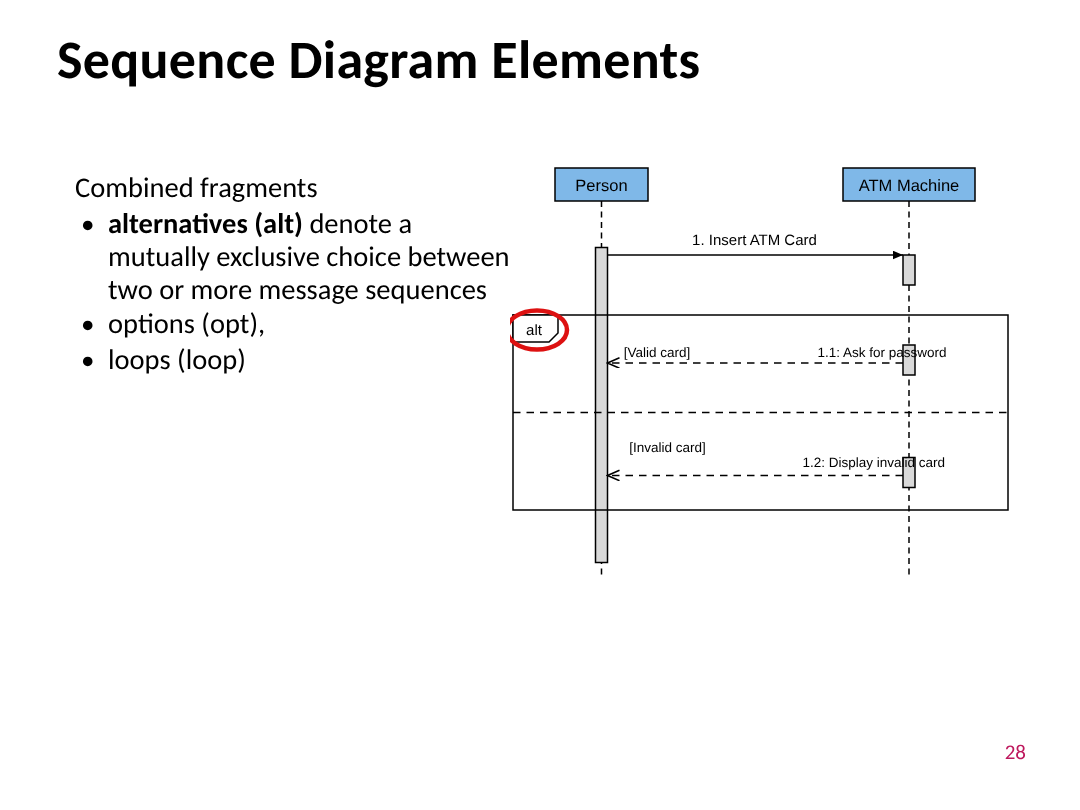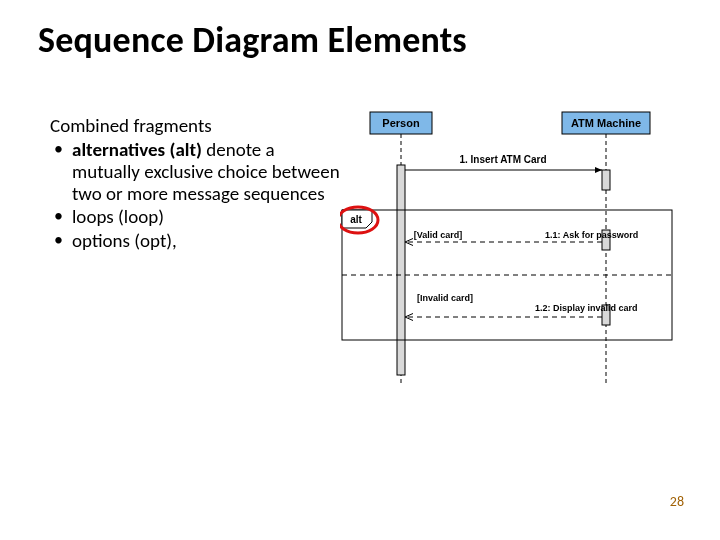--- a/index.html
+++ b/index.html
@@ -59,46 +59,45 @@
   }
   .b1 b { font-weight:700;text-align:center; }
 
   
   .diagram {
     position: absolute;
     left: 340px;
     top: 110px;
     width: 360px;
     height: 280px;
-    font-weight: bold;
   }
 
   .page-num {
     position: absolute;
     right: 36px;
     bottom: 30px;
     font-size: 14px;
-    color: #a16207;
+    color: #be185d;
   }
 </style>
 </head>
 <body>
 
 <div class="slide">
 
   <div class="title">Sequence Diagram Elements</div>
 
   <div class="body-text">
     <div class="subhead">Combined fragments</div>
     <ul class="bullets">
       <li class="b1">
         <b>alternatives (alt)</b><span> denote a mutually exclusive choice between two or more message sequences</span>
       </li>
+      <li>options (opt),</li>
       <li>loops (loop)</li>
-      <li>options (opt),</li>
     </ul>
   </div>
 
   <div class="diagram">
     <svg width="360" height="280" viewBox="0 0 360 280">
       <defs>
         <marker id="arrowHead" markerWidth="8" markerHeight="8" refX="7" refY="3" orient="auto">
           <path d="M0,0 L7,3 L0,6 Z" fill="#000"></path>
         </marker>
         <marker id="openArrow" markerWidth="9" markerHeight="9" refX="8" refY="3.5" orient="auto">

